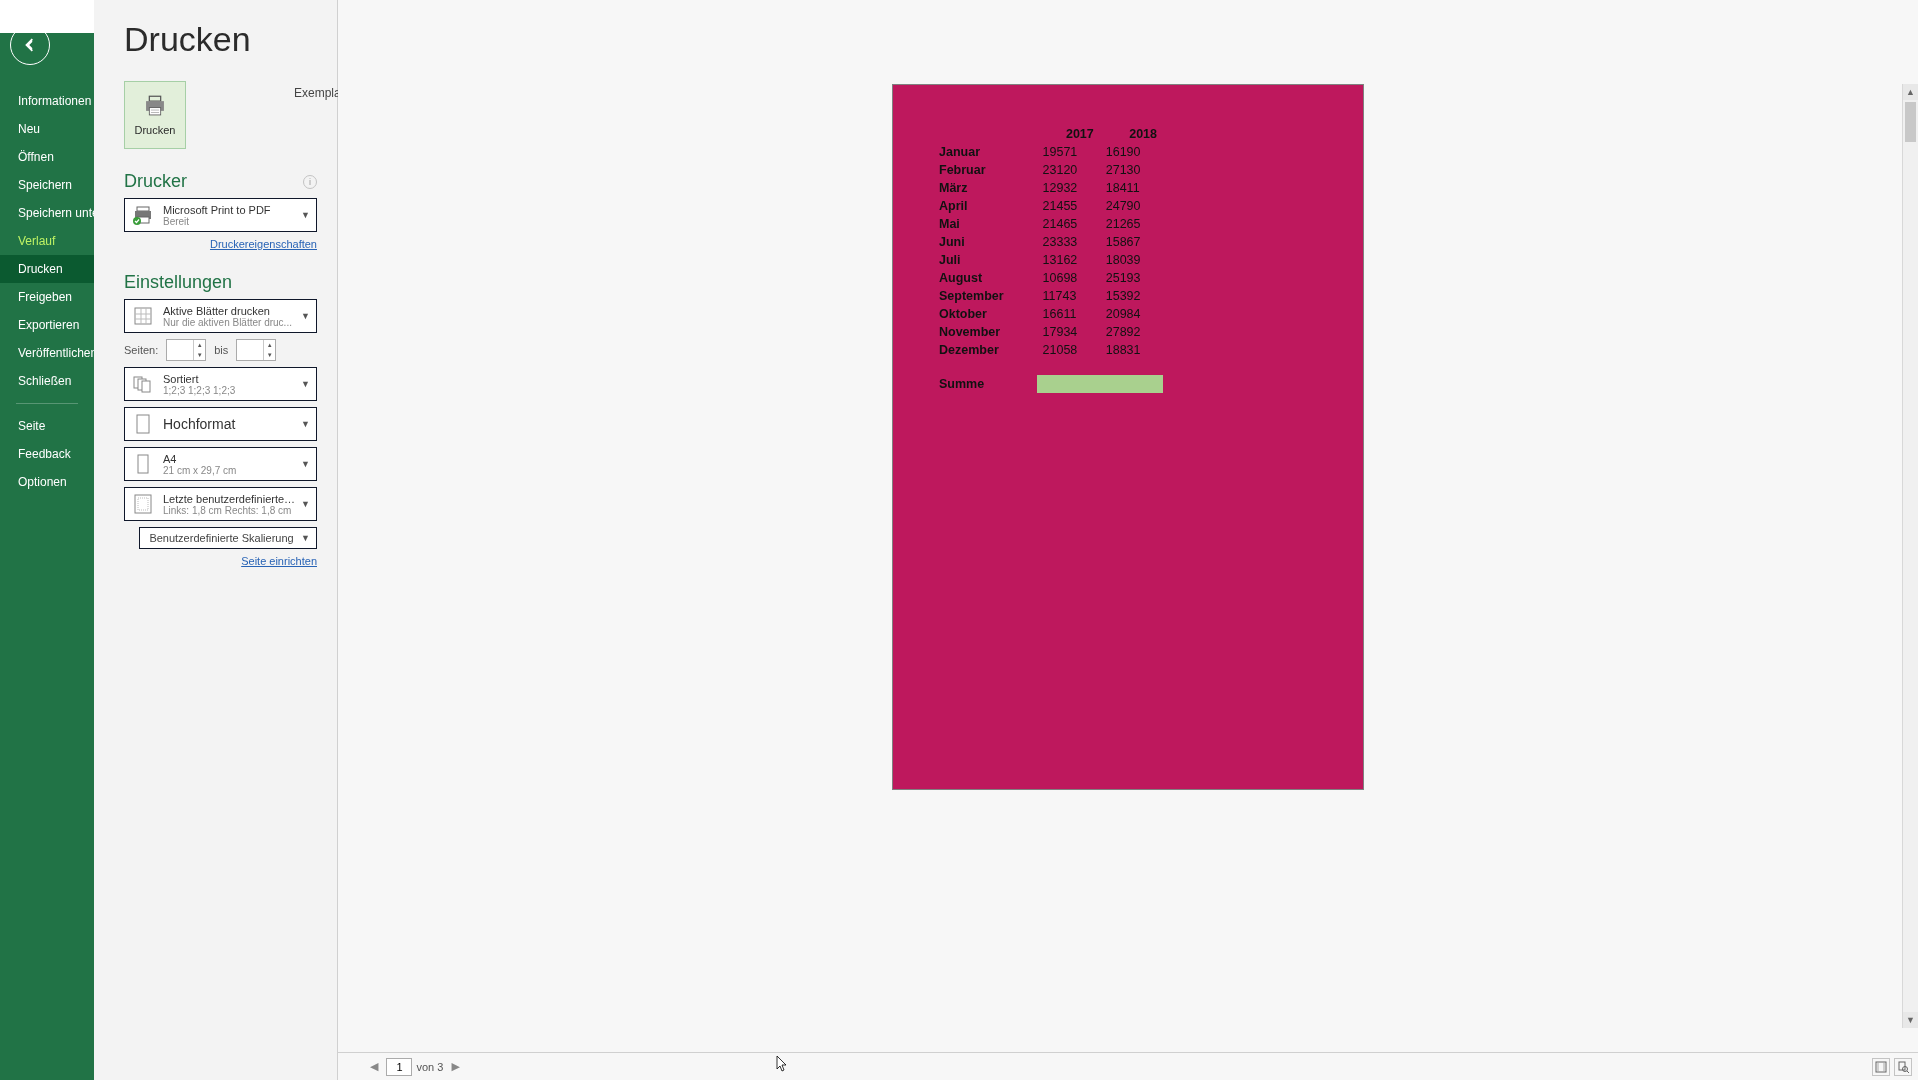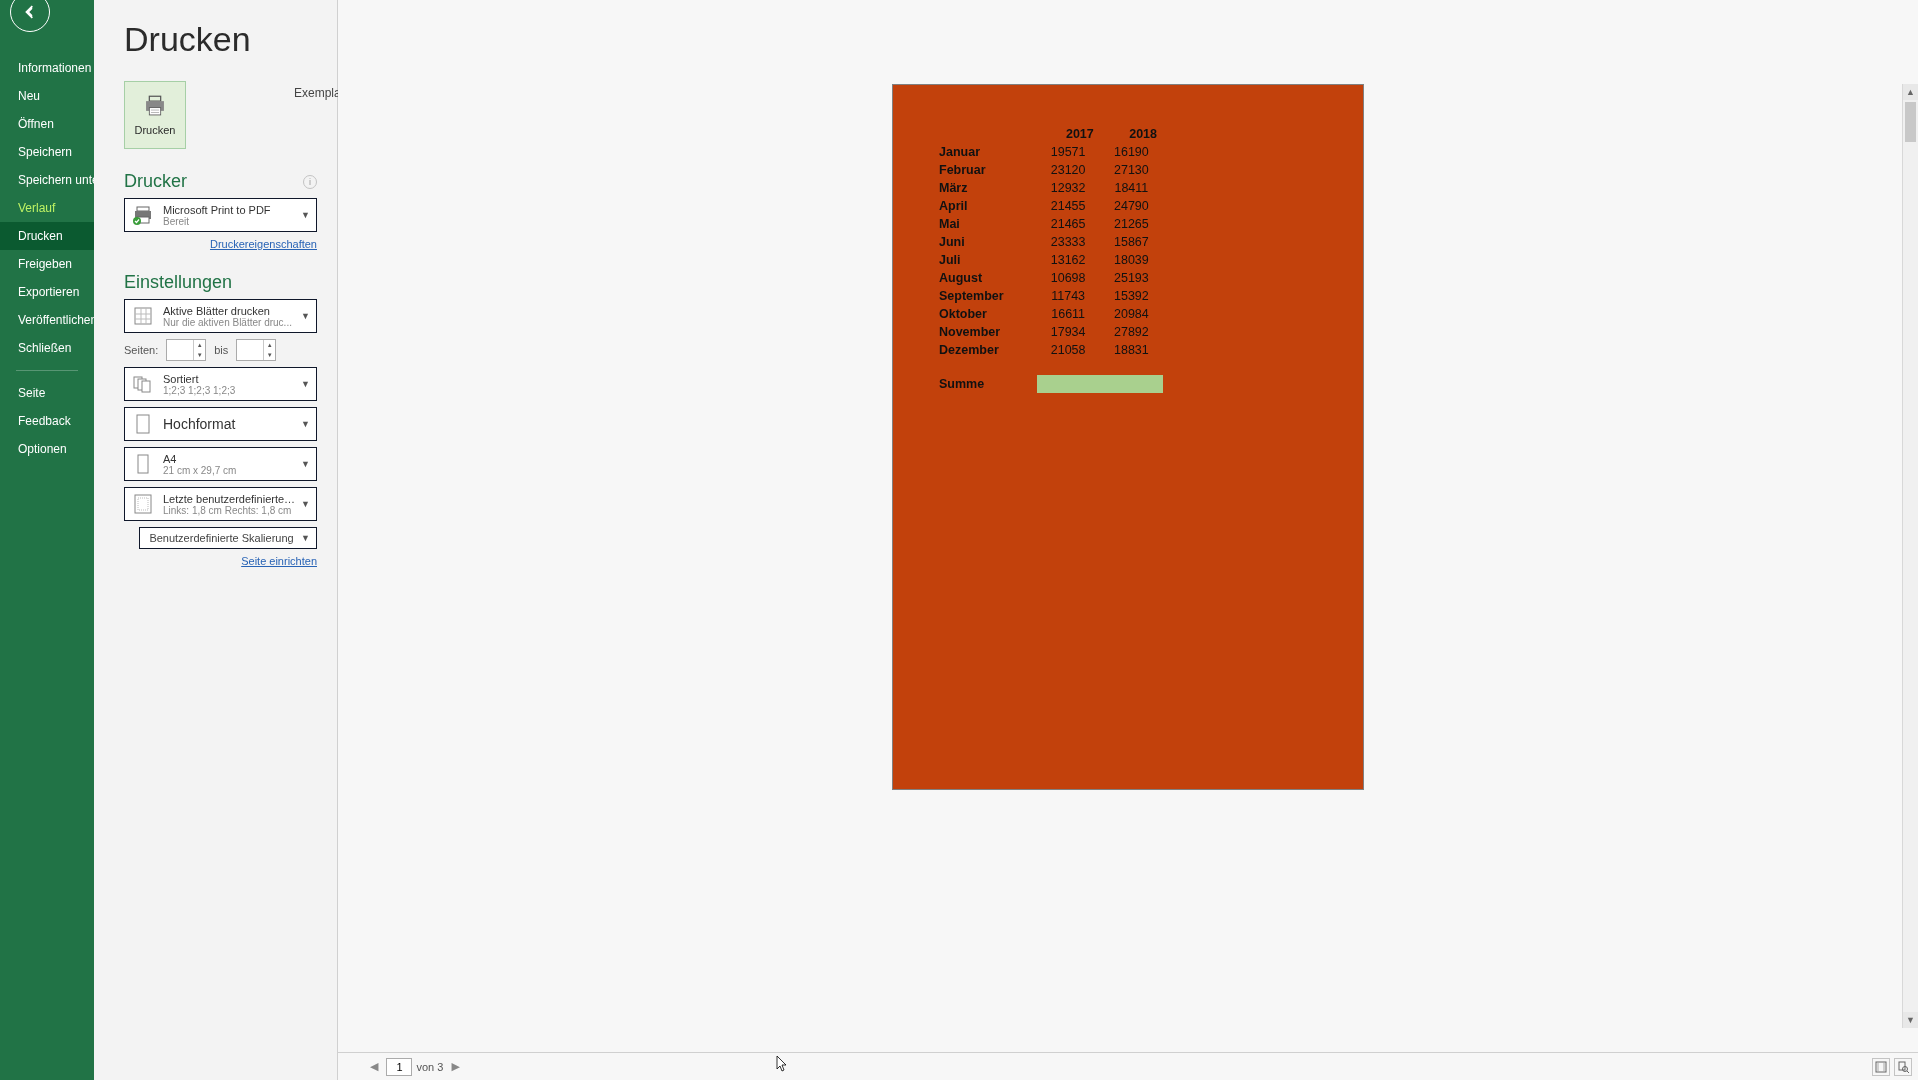--- a/index.html
+++ b/index.html
@@ -1,19 +1,19 @@
 <!DOCTYPE html>
 <html><head>
 <meta charset="utf-8">
 <style>
   * { box-sizing: border-box; margin: 0; padding: 0; font-family: "Segoe UI", Arial, sans-serif; }
   html, body { width: 1918px; height: 1080px; overflow: hidden; background: #fff; }
   .root { display: flex; width: 100%; height: 100%; }
   
-  .sidebar { width: 94px; background: #217346; color: #fff; display: flex; flex-direction: column; padding-top: 0; font-size: 12px; }
+  .sidebar { width: 94px; background: #217346; color: #fff; display: flex; flex-direction: column; padding-top: 0; font-size: 12px; margin-top: 33px; }
   .back-btn { width: 40px; height: 40px; margin: 0 0 14px 10px; border: 1.5px solid #fff; border-radius: 50%; display: flex; align-items: center; justify-content: center; cursor: pointer; position: relative; top: -8px; }
   .back-btn svg { width: 18px; height: 18px; fill: #fff; }
   .side-item { padding: 7px 0 7px 18px; cursor: pointer; white-space: nowrap; }
   .side-item.active { background: #0b5a30; }
   .side-item.disabled { color: #bef264; }
   .side-sep { height: 1px; background: rgba(255,255,255,0.25); margin: 8px 16px; }
   
   .panel { width: 244px; background: #f3f3f3; border-right: 1px solid #d0d0d0; padding: 20px 20px 0 30px; position: relative; }
   .panel h1 { font-size: 34px; font-weight: 300; color: #2b2b2b; margin-bottom: 22px; }
   .print-btn { width: 62px; height: 68px; border: 1px solid #a6cfa6; background: #e2efda; display: flex; flex-direction: column; align-items: center; justify-content: center; cursor: pointer; }
@@ -34,25 +34,25 @@
   .combo .caret { font-size:9px; color:#555; margin-left:4px;}
   .link { font-size:11px; color:#2863b5; text-decoration:underline; cursor:pointer; display:block; text-align:right; margin:2px 0 2px 0;}
   .pages-row { display:flex; align-items:center; gap:8px; font-size:11px; color:#555; margin:4px 0 6px 0;}
   .pages-row .spinner input { width:26px; }
   .combo.single .line1 { font-size:14px; }
   .combo.center { justify-content:center;margin-left:15px; }
   .combo.center .line1 { text-align:center; width:100%; color:#444;}
   
   .preview-area { flex:1; background:#f7f7f7; position:relative; display:flex; flex-direction:column; }
   .preview-scroll { flex:1; position:relative; display:flex; align-items:flex-start; justify-content:center; padding-top:84px;}
-  .page { width:472px; height:706px; background:#c2410c; border:1px solid #808080; box-shadow:0 0 0 0; padding:40px 40px 0 40px; }
+  .page { width:472px; height:706px; background:#be185d; border:1px solid #808080; box-shadow:0 0 0 0; padding:40px 40px 0 40px; }
   .tbl { width:230px; font-size:12.5px; color:#111; border-collapse:collapse;}
   .tbl th { font-weight:bold; text-align:right; padding:2px 6px;}
   .tbl th.mth { text-align:left;}
-  .tbl td { text-align:center; padding:2px 6px;}
+  .tbl td { text-align:left; padding:2px 6px;}
   .tbl td.mth { text-align:left; font-weight:bold;}
   .sum-row td.mth { font-weight:bold;}
   .sum-cell { background:#a9d08e; height:18px;}
   .vscroll { position:absolute; right:0; top:84px; bottom:24px; width:16px; background:#f0f0f0; border-left:1px solid #d8d8d8;}
   .vscroll .arrow { height:16px; font-size:9px; display:flex; align-items:center; justify-content:center; color:#666; cursor:pointer; background:#e8e8e8;}
   .vscroll .thumb { position:absolute; left:2px; right:2px; top:18px; height:40px; background:#c8c8c8;}
   .bottom-bar { height:28px; border-top:1px solid #d0d0d0; display:flex; align-items:center; padding:0 8px; font-size:11px; color:#555; position:relative;}
   .bottom-bar .nav { display:flex; align-items:center; gap:4px; margin-left:20px;}
   .bottom-bar .nav .arrow { cursor:pointer; color:#888; padding:0 4px;}
   .bottom-bar .pg-input { border:1px solid #ababab; width:26px; height:18px; text-align:center; font-size:11px;}

